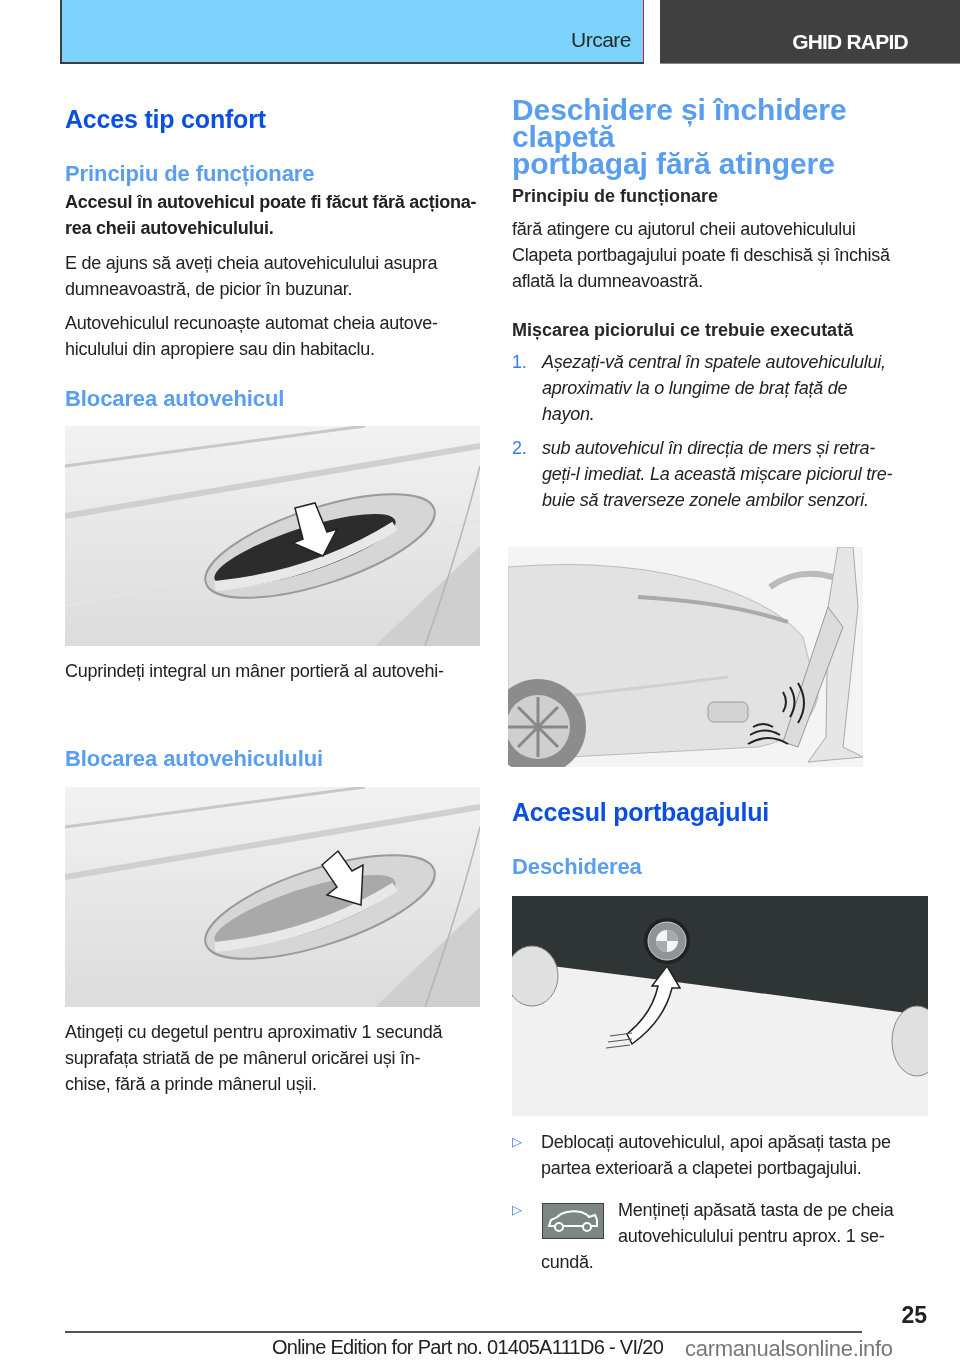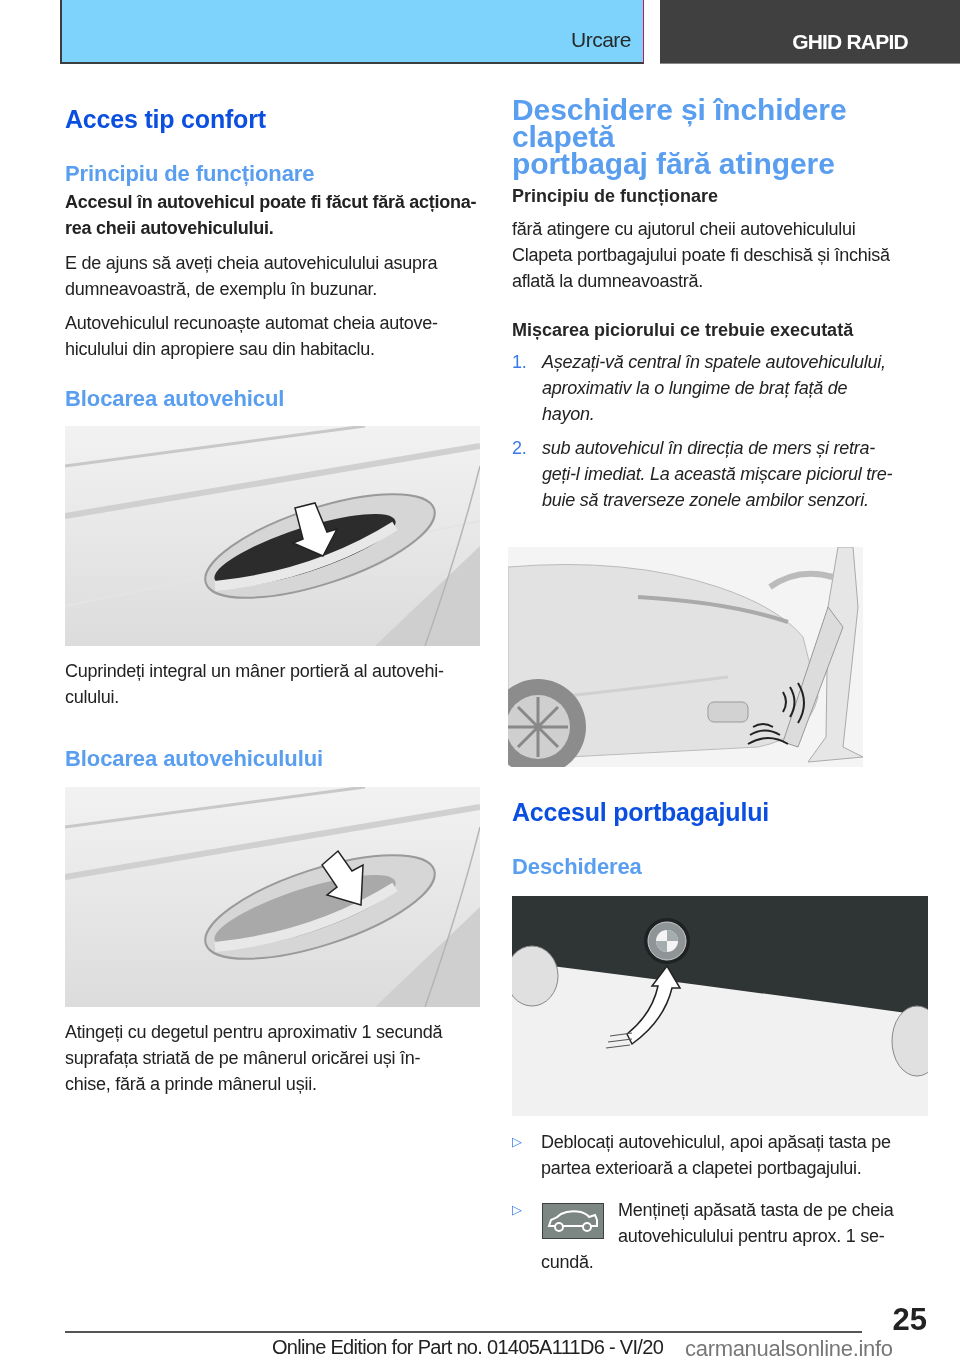--- a/index.html
+++ b/index.html
@@ -45,21 +45,21 @@
   .bullet span.line { display: block; white-space: nowrap; }
 
   .fig { position: absolute; overflow: hidden; background: #ececec; }
   .fig svg { display: block; }
 
   .key-icon {
     position: absolute; width: 62px; height: 36px; background: #7c8683; border: 1px solid #3c4241;
   }
 
   .footer-rule { position: absolute; left: 65px; top: 1331px; width: 797px; height: 2px; background: #555; }
-  .page-num { position: absolute; right: 33px; top: 1302px; font-size: 31px; font-weight: bold; color: #222; }
+  .page-num { position: absolute; right: 33px; top: 1302px; font-size: 23px; font-weight: bold; color: #222; }
   .footer-text { position: absolute; left: 272px; top: 1336px; font-size: 20px; color: #222; letter-spacing: -0.7px; white-space: nowrap; }
   .footer-wm { position: absolute; left: 685px; top: 1336px; font-size: 22px; color: #777; white-space: nowrap; letter-spacing: -0.3px; }
 </style>
 </head>
 <body>
 
 <div class="hdr-left">
   <span class="label">Urcare</span>
 </div>
 <div class="hdr-right">
@@ -69,21 +69,21 @@
 <div class="col col-left">
   <div class="h1" style="top:104px;">Acces tip confort</div>
   <div class="h2" style="top:160px;">Principiu de funcționare</div>
 
   <div class="p" style="top:189px;font-weight:bold;">
     <span>Accesul în autovehicul poate fi făcut fără acționa-</span>
     <span>rea cheii autovehiculului.</span>
   </div>
   <div class="p" style="top:250px;">
     <span>E de ajuns să aveți cheia autovehiculului asupra</span>
-    <span>dumneavoastră, de exemplu în buzunar.</span>
+    <span>dumneavoastră, de picior în buzunar.</span>
   </div>
   <div class="p" style="top:310px;">
     <span>Autovehiculul recunoaște automat cheia autove-</span>
     <span>hiculului din apropiere sau din habitaclu.</span>
   </div>
 
   <div class="h2" style="top:385px;">Blocarea autovehicul</div>
 
   <div class="fig" style="left:0; top:426px; width:415px; height:220px;">
     <svg width="415" height="220" viewBox="0 0 415 220">
@@ -101,21 +101,20 @@
       <path d="M360 220 Q395 120 415 40" stroke="#b5b5b5" stroke-width="1.5" fill="none"></path>
       <ellipse cx="255" cy="120" rx="120" ry="38" transform="rotate(-18 255 120)" fill="#d6d6d6" stroke="#9a9a9a" stroke-width="2"></ellipse>
       <ellipse cx="240" cy="124" rx="95" ry="22" transform="rotate(-18 240 124)" fill="#2c2c2c"></ellipse>
       <path d="M150 160 Q250 150 330 100" stroke="#e8e8e8" stroke-width="10" fill="none"></path>
       <polygon points="230,82 250,77 262,106 272,103 258,130 228,117 238,113" fill="#ffffff" stroke="#222" stroke-width="1.5"></polygon>
     </svg>
   </div>
 
   <div class="p" style="top:658px;">
     <span>Cuprindeți integral un mâner portieră al autovehi-</span>
-    <span>culului.</span>
   </div>
 
   <div class="h2" style="top:745px;">Blocarea autovehiculului</div>
 
   <div class="fig" style="left:0; top:787px; width:415px; height:220px;">
     <svg width="415" height="220" viewBox="0 0 415 220">
       <rect width="415" height="220" fill="url(#g1)"></rect>
       <path d="M0 40 L300 0" stroke="#c8c8c8" stroke-width="3"></path>
       <path d="M0 90 L415 20" stroke="#d0d0d0" stroke-width="6"></path>
       <path d="M310 220 L415 120 L415 220 Z" fill="#cfcfcf"></path>

